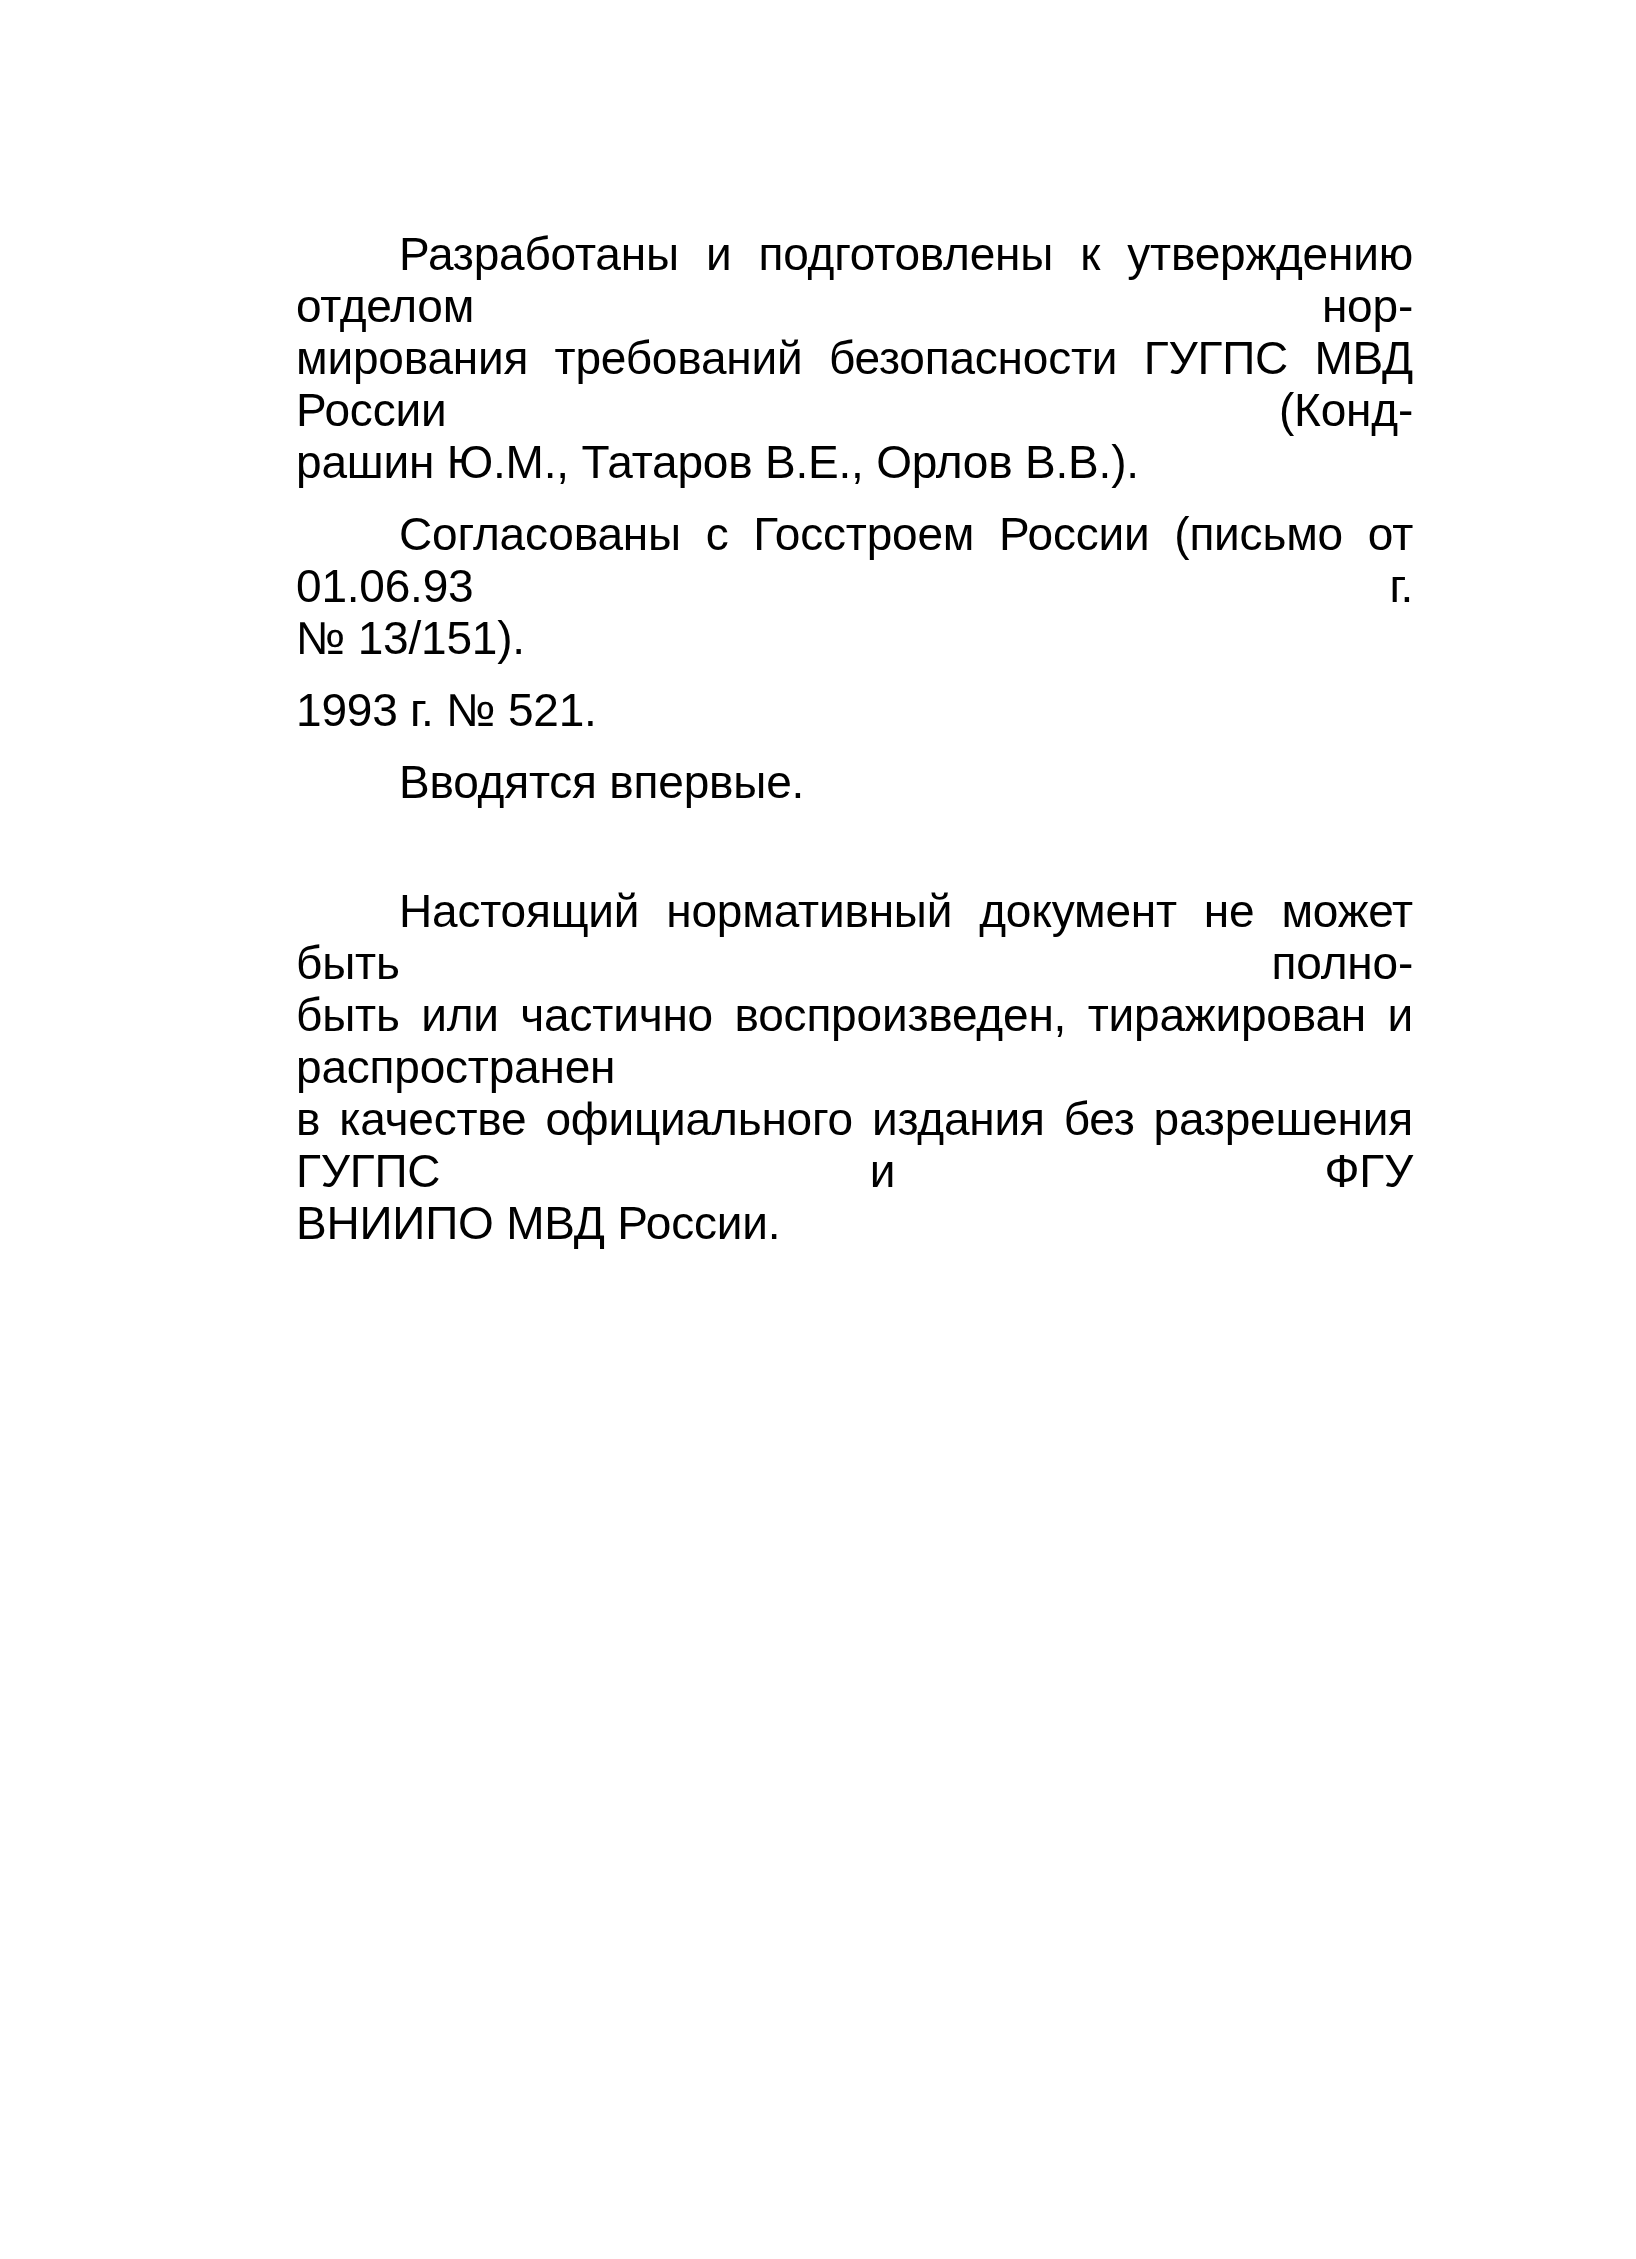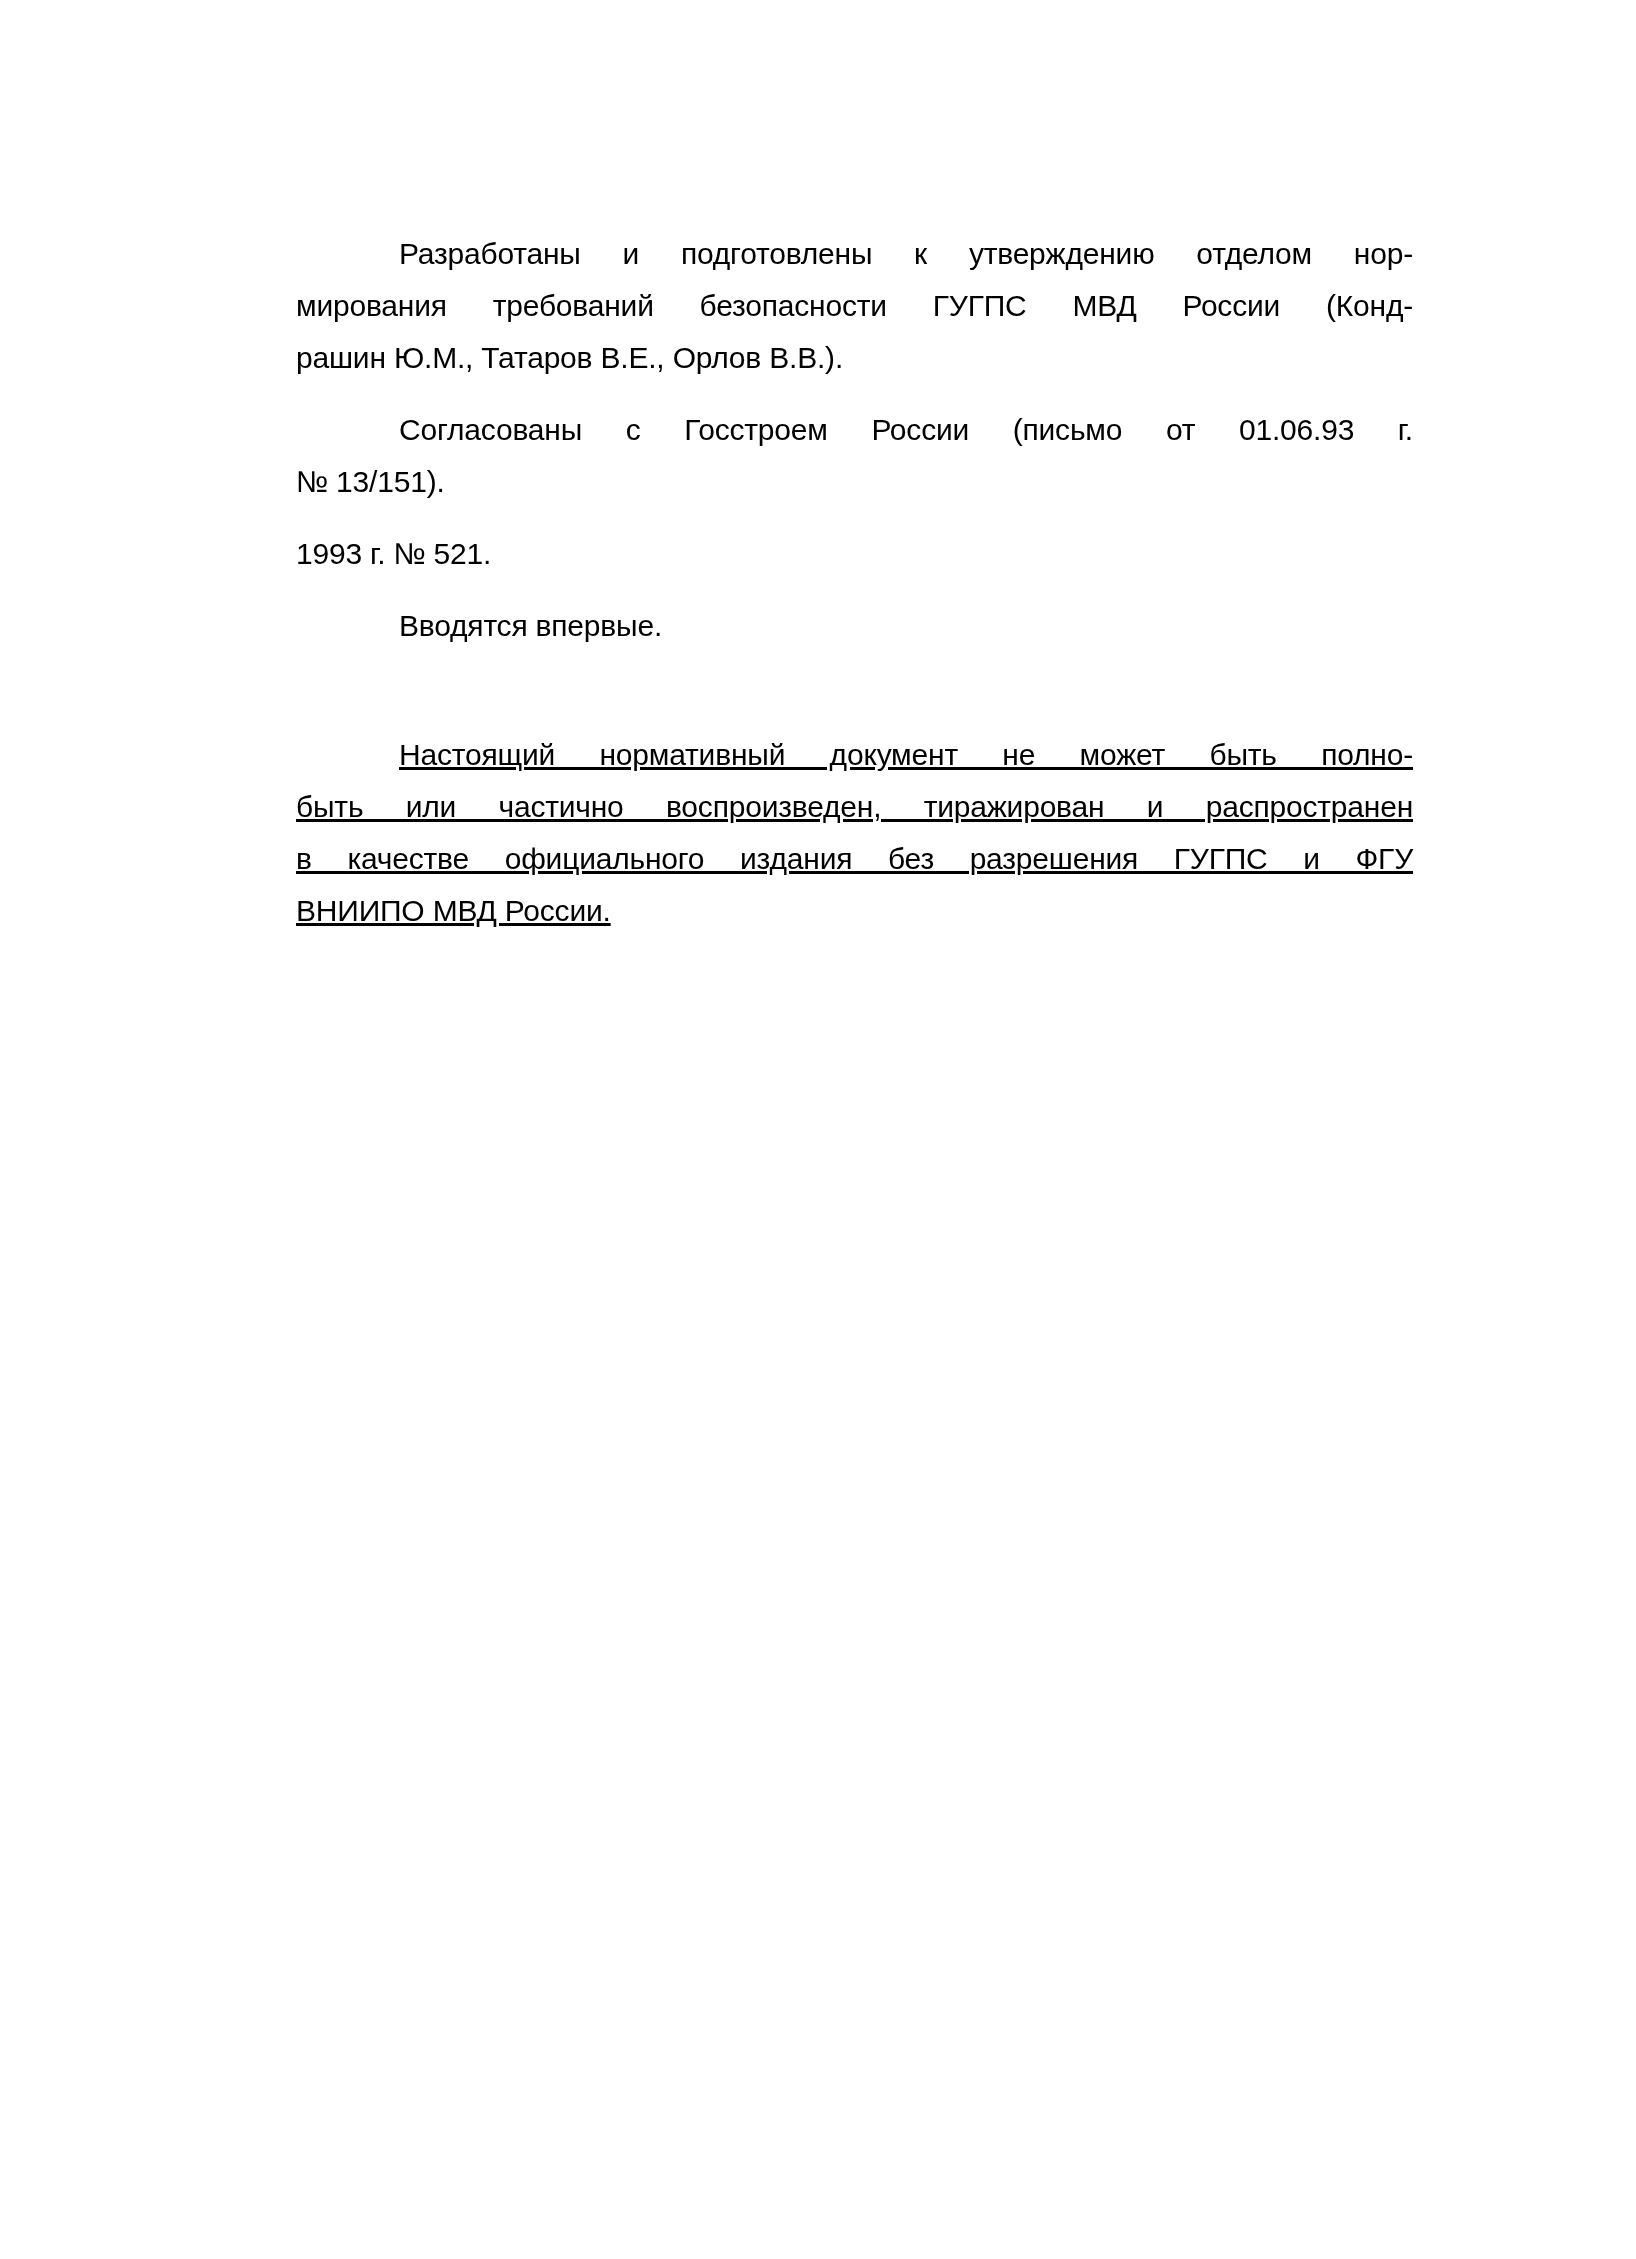--- a/index.html
+++ b/index.html
@@ -13,41 +13,41 @@
     overflow: hidden;
   }
   .doc {
     position: absolute;
     left: 296px;
     top: 228px;
     width: 1117px;
   }
   .para { margin: 0 0 20px 0; }
   .line {
-    font-size: 30px;
+    font-size: 46px;
     line-height: 52px;
     letter-spacing: -0.2px;
     text-align: left;
     white-space: normal;
   }
   
   .just {
     text-align: justify;
     text-align-last: justify;
   }
   .first { text-indent: 103px; }
   .copyright {
     margin-top: 295px;
     font-size: 34px;
     line-height: 52px;
     font-weight: bold;
     text-align: right;
     letter-spacing: -0.2px;
   }
-  .final-para { margin-top: 77px; text-decoration: underline; }
+  .final-para { margin-top: 77px; }
 </style>
 </head>
 <body>
 
 <div class="page">
   <div class="doc">
 
     <div class="para">
       <div class="line just first">Разработаны и подготовлены к утверждению отделом нор-</div>
       <div class="line just">мирования требований безопасности ГУГПС МВД России (Конд-</div>

